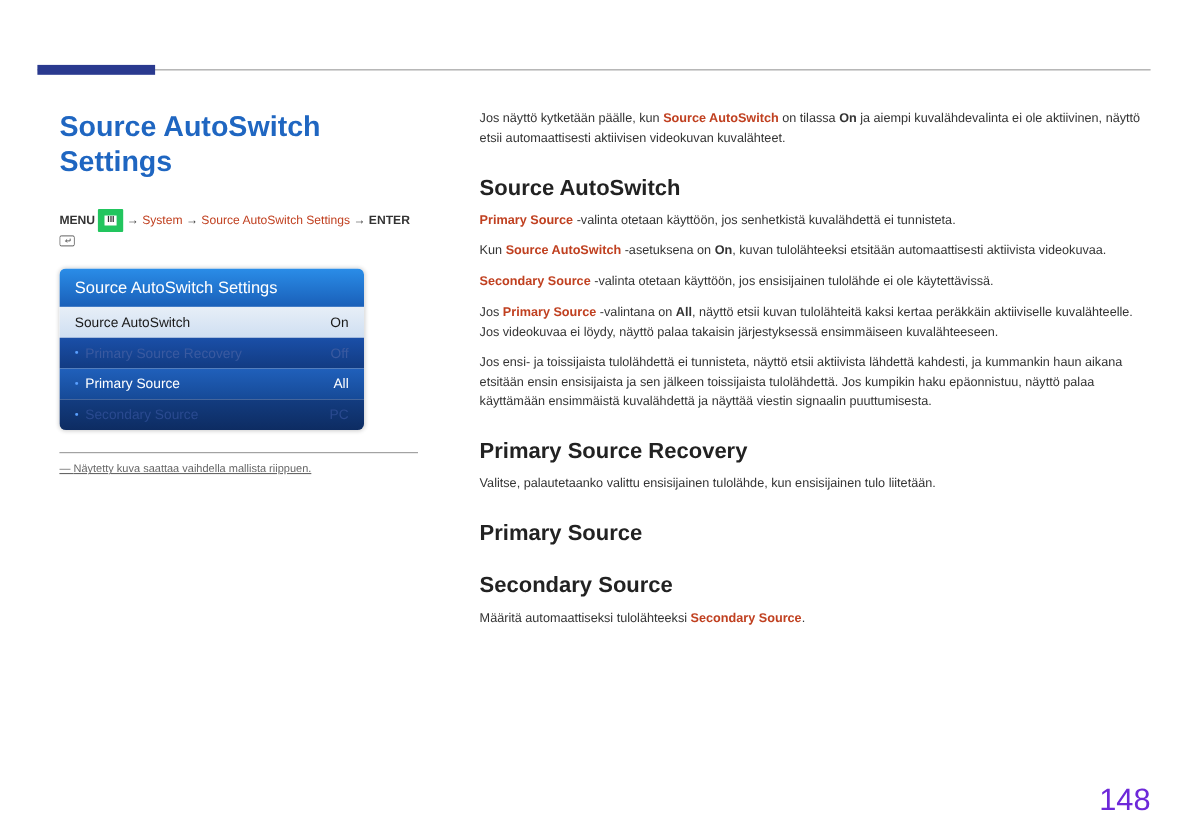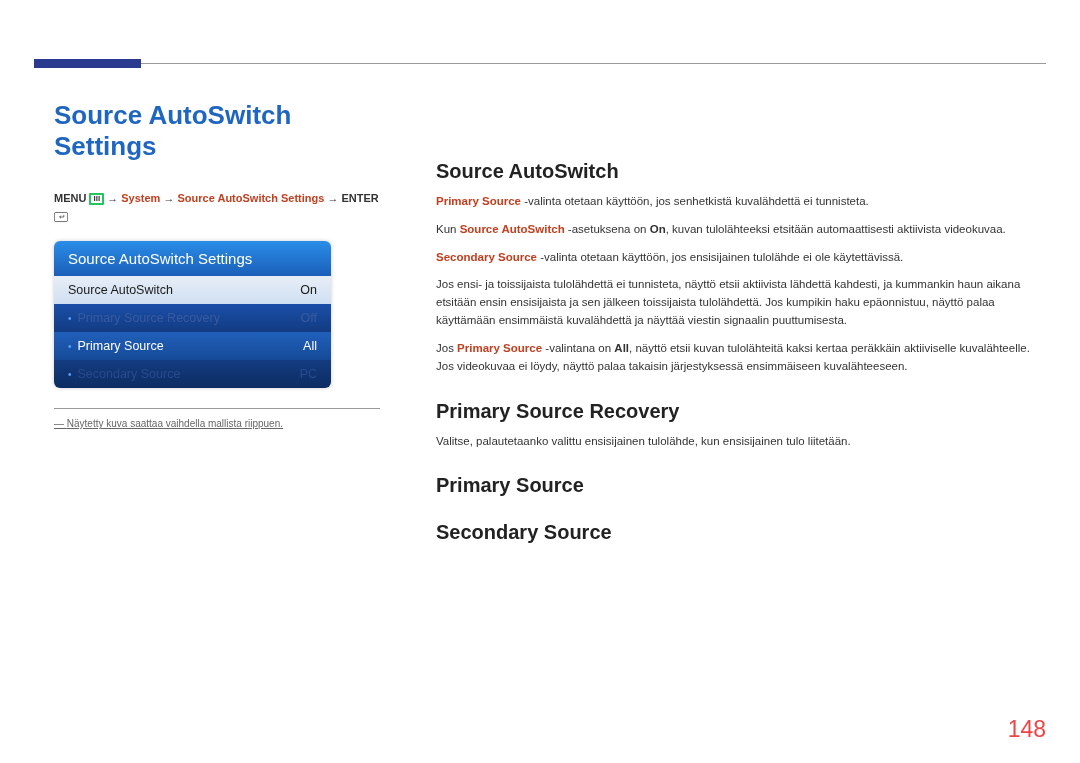--- a/index.html
+++ b/index.html
@@ -42,24 +42,24 @@
     font-size: 26px;
     font-weight: 600;
     margin-bottom: 28px;
   }
   .nav-path {
     font-size: 11px;
     font-weight: bold;
     margin-bottom: 16px;
     line-height: 1.6;
   }
-  .nav-path .hl { color: #c04020; font-weight: bold; }
+  .nav-path .hl { color: #c04020; font-weight: normal; }
   .nav-path .icon {
     display: inline-block;
-    border: 2px solid #22c55e;
+    border: 6px solid #22c55e;
     font-size: 8px;
     padding: 0 2px;
     vertical-align: middle;
     line-height: 1.1;
     border-radius: 1px;
   }
   .enter-icon svg { width: 14px; height: 12px; vertical-align: middle; }
   .osd {
     width: 277px;
     border-radius: 6px;
@@ -133,22 +133,22 @@
     content: "―";
     position: absolute;
     left: 0;
     top: 0;
     color: #b0b0b0;
   }
   .page-num {
     position: absolute;
     bottom: 20px;
     right: 34px;
-    font-size: 23px;
-    color: #ef4444;
+    font-size: 28px;
+    color: #6d28d9;
     font-weight: 300;
   }
 </style>
 </head>
 <body>
 
 <div class="top-rule"></div>
 
 <div class="page">
   <div class="left-col">
@@ -200,38 +200,44 @@
       </div>
     </div>
 
     <div class="left-divider"></div>
     <div class="footnote">
       <span>― </span><span>Näytetty kuva saattaa vaihdella mallista riippuen.</span>
     </div>
   </div>
 
   <div class="right-col">
+    <p>
+      <span>Jos näyttö kytketään päälle, kun </span><span class="hl">Source AutoSwitch</span><span> on tilassa </span><b>On</b><span> ja aiempi kuvalähdevalinta ei ole aktiivinen, näyttö etsii automaattisesti aktiivisen videokuvan kuvalähteet.</span>
+    </p>
 
     <h2>Source AutoSwitch</h2>
     <p>
       <span class="hl">Primary Source</span><span> -valinta otetaan käyttöön, jos senhetkistä kuvalähdettä ei tunnisteta.</span>
     </p>
     <p>
       <span>Kun </span><span class="hl">Source AutoSwitch</span><span> -asetuksena on </span><b>On</b><span>, kuvan tulolähteeksi etsitään automaattisesti aktiivista videokuvaa.</span>
     </p>
     <p>
       <span class="hl">Secondary Source</span><span> -valinta otetaan käyttöön, jos ensisijainen tulolähde ei ole käytettävissä.</span>
     </p>
+    <p>
+      <span>Jos </span><span class="hl">Primary Source</span><span> -valintana on </span><b>All</b><span>, näyttö etsii kuvan tulolähteitä kaksi kertaa peräkkäin aktiiviselle kuvalähteelle. Jos videokuvaa ei löydy, näyttö palaa takaisin järjestyksessä ensimmäiseen kuvalähteeseen.</span>
+    </p>
     <p>Jos ensi- ja toissijaista tulolähdettä ei tunnisteta, näyttö etsii aktiivista lähdettä kahdesti, ja kummankin haun aikana etsitään ensin ensisijaista ja sen jälkeen toissijaista tulolähdettä. Jos kumpikin haku epäonnistuu, näyttö palaa käyttämään ensimmäistä kuvalähdettä ja näyttää viestin signaalin puuttumisesta.</p>
-    <p>
-      <span>Jos </span><span class="hl">Primary Source</span><span> -valintana on </span><b>All</b><span>, näyttö etsii kuvan tulolähteitä kaksi kertaa peräkkäin aktiiviselle kuvalähteelle. Jos videokuvaa ei löydy, näyttö palaa takaisin järjestyksessä ensimmäiseen kuvalähteeseen.</span>
-    </p>
 
     <h2>Primary Source Recovery</h2>
     <p>Valitse, palautetaanko valittu ensisijainen tulolähde, kun ensisijainen tulo liitetään.</p>
 
     <h2>Primary Source</h2>
 
     <h2>Secondary Source</h2>
+    <p>
+      <span>Määritä automaattiseksi tulolähteeksi </span><span class="hl">Secondary Source</span><span>.</span>
+    </p>
   </div>
 </div>
 
 <div class="page-num">148</div>
 
 </body></html>

